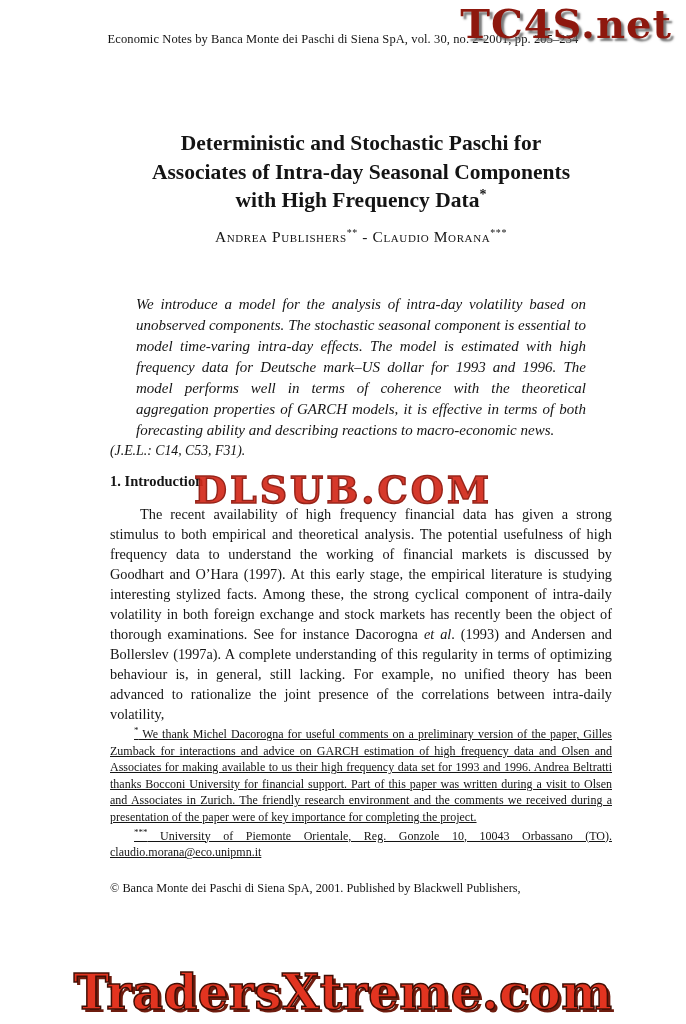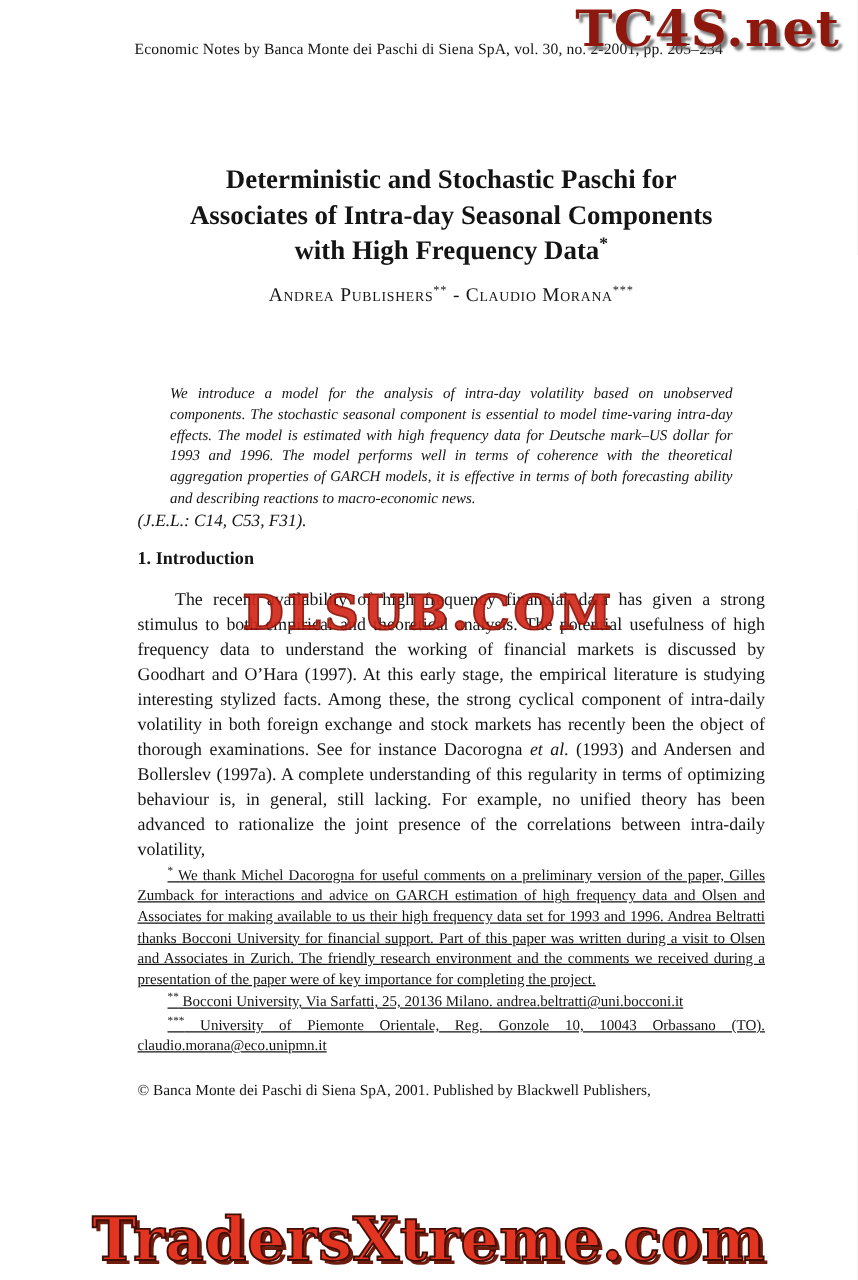--- a/index.html
+++ b/index.html
@@ -36,23 +36,23 @@
   .title sup { font-size:14px; }
   .authors {
     margin-top:12px;
     text-align:center;
     font-variant:small-caps;
     font-size:15.5px;
     letter-spacing:0.6px;
   }
   .authors sup { font-size:10px; font-variant:normal; }
   .abstract {
-    margin:60px 26px 0 26px;
+    margin:48px 26px 0 26px;
     font-style:italic;
-    font-size:12px;
+    font-size:15px;
     line-height:1.40;
     text-align:justify;
   }
   .jel {
     margin:2px 26px 0 0;
     text-align:left;
     font-style:italic;
     font-size:13.8px;
   }
   .section-heading {
@@ -149,23 +149,20 @@
 
     <p class="body-para">
       <span>The recent availability of high frequency financial data has given a strong stimulus to both empirical and theoretical analysis. The potential usefulness of high frequency data to understand the working of financial markets is discussed by Goodhart and O’Hara (1997). At this early stage, the empirical literature is studying interesting stylized facts. Among these, the strong cyclical component of intra-daily volatility in both foreign exchange and stock markets has recently been the object of thorough examinations. See for instance Dacorogna </span><i>et al</i><span>. (1993) and Andersen and Bollerslev (1997a). A complete understanding of this regularity in terms of optimizing behaviour is, in general, still lacking. For example, no unified theory has been advanced to rationalize the joint presence of the correlations between intra-daily volatility,</span>
     </p>
 
     <div class="footnotes">
       <p class="footnote">
         <sup>*</sup><span> We thank Michel Dacorogna for useful comments on a preliminary version of the paper, Gilles Zumback for interactions and advice on GARCH estimation of high frequency data and Olsen and Associates for making available to us their high frequency data set for 1993 and 1996. Andrea Beltratti thanks Bocconi University for financial support. Part of this paper was written during a visit to Olsen and Associates in Zurich. The friendly research environment and the comments we received during a presentation of the paper were of key importance for completing the project.</span>
       </p>
       <p class="footnote">
-        <sup>**</sup><span> Bocconi University, Via Sarfatti, 25, 20136 Milano. andrea.beltratti@uni.bocconi.it</span>
-      </p>
-      <p class="footnote">
         <sup>***</sup><span> University of Piemonte Orientale, Reg. Gonzole 10, 10043 Orbassano (TO). claudio.morana@eco.unipmn.it</span>
       </p>
     </div>
 
     <div class="copyright">© Banca Monte dei Paschi di Siena SpA, 2001. Published by Blackwell Publishers,</div>
 
   </div>
 
   <div class="wm-center">DLSUB.COM</div>
 

